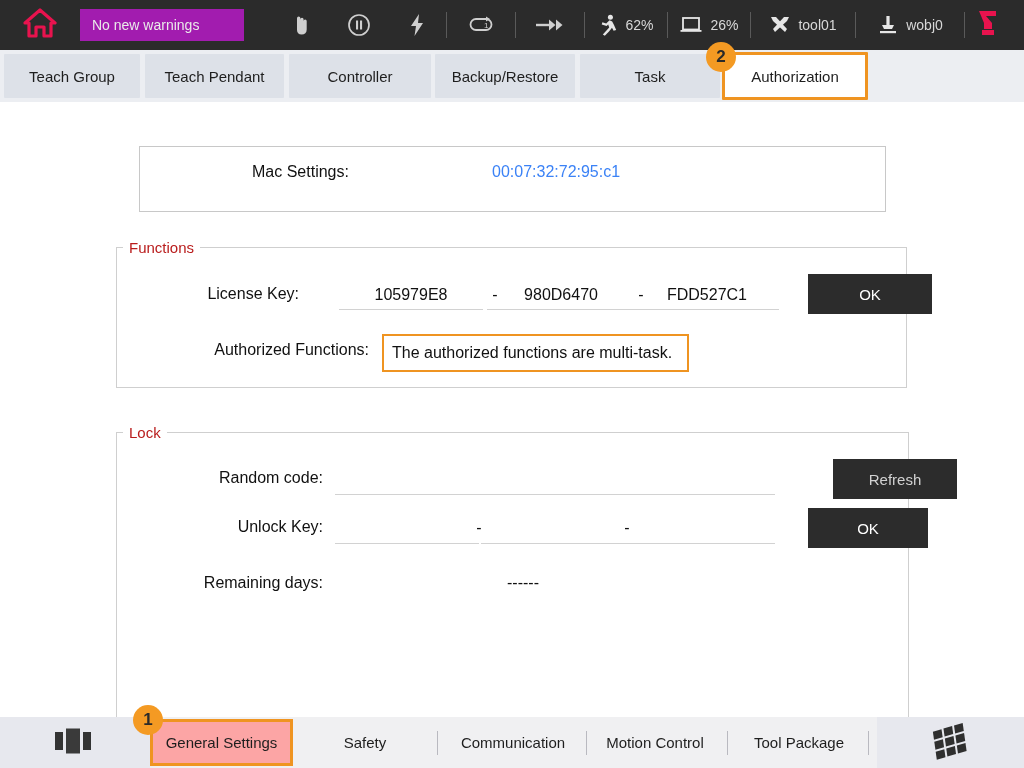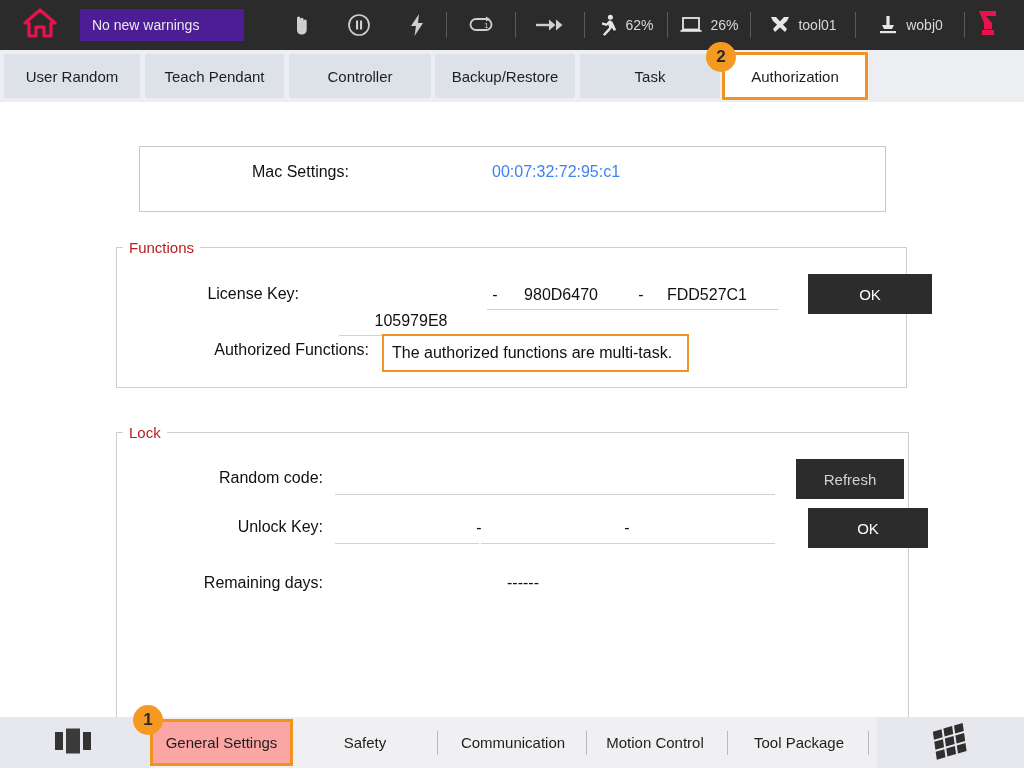--- a/index.html
+++ b/index.html
@@ -20,21 +20,21 @@
     display: flex; align-items: center;
     color: #e8e8e8;
   }
   .home-btn {
     width: 80px; height: 50px;
     display: flex; align-items: center; justify-content: center;
     flex: 0 0 80px;
   }
   .warn-field {
     width: 164px; height: 32px;
-    background: #4c1d95;
+    background: #a21caf;
     display: flex; align-items: center;
     padding-left: 12px;
     font-size: 14px; color: #eaeaea;
     flex: 0 0 164px;
   }
   .tb-item {
     display: flex; align-items: center; justify-content: center;
     gap: 7px; height: 50px; color: #d8d8d8; font-size: 14px;
   }
   .tb-sep {
@@ -299,21 +299,21 @@
         <svg width="26" height="32" viewBox="0 0 26 32">
           <path d="M4 4 L21 4 L21 9 L11 9 L17 16 L17 22 L9 22 L9 16 Z" fill="#e8134e"></path>
           <rect x="7" y="23" width="12" height="5" fill="#e8134e"></rect>
         </svg>
       </span>
     </div>
   </div>
 
   <div class="tabrow">
     <div class="tab" style="left:4px;  width:136px;">
-        <span>User Random</span>
+        <span>Teach Group</span>
       </div>
     <div class="tab" style="left:145px; width:139px;">
         <span>Teach Pendant</span>
       </div>
     <div class="tab" style="left:289px; width:142px;">
         <span>Controller</span>
       </div>
     <div class="tab" style="left:435px; width:140px;">
         <span>Backup/Restore</span>
       </div>
@@ -333,21 +333,21 @@
     <div class="mac-box">
       <span class="mac-label">Mac Settings:</span>
       <span class="mac-value">00:07:32:72:95:c1</span>
     </div>
 
     <fieldset class="group grp-functions">
       <legend>Functions</legend>
 
       <span class="row-label" style="left:14px; top:29px; width:168px;">License Key:</span>
 
-      <div class="underline-field" style="left:222px; top:24px; width:144px; height:30px;margin-top:26px;">
+      <div class="underline-field" style="left:222px; top:24px; width:144px; height:30px;">
         <span>105979E8</span>
       </div>
       <span class="dash" style="left:366px; top:24px; width:24px; height:30px;">-</span>
 
       <div class="underline-field" style="left:370px; top:24px; width:148px; height:30px;">
         <span>980D6470</span>
       </div>
       <span class="dash" style="left:512px; top:24px; width:24px; height:30px;">-</span>
 
       <div class="underline-field" style="left:518px; top:24px; width:144px; height:30px;">
@@ -365,21 +365,21 @@
 
     <fieldset class="group grp-lock">
       <legend>Lock</legend>
 
       <span class="row-label" style="left:14px; top:28px; width:192px;">Random code:</span>
 
       <div class="underline-field" style="left:218px; top:22px; width:440px; height:32px;">
         <span></span>
       </div>
 
-      <button class="dark-btn muted" style="left:651px; top:18px; width:108px; height:40px;">Refresh</button>
+      <button class="dark-btn muted" style="left:688px; top:18px; width:124px; height:40px;">Refresh</button>
 
       <span class="row-label" style="left:14px; top:77px; width:192px;">Unlock Key:</span>
 
       <div class="underline-field" style="left:218px; top:71px; width:144px; height:32px;">
         <span></span>
       </div>
       <span class="dash" style="left:350px; top:71px; width:24px; height:32px;">-</span>
 
       <div class="underline-field" style="left:364px; top:71px; width:148px; height:32px;">
         <span></span>

